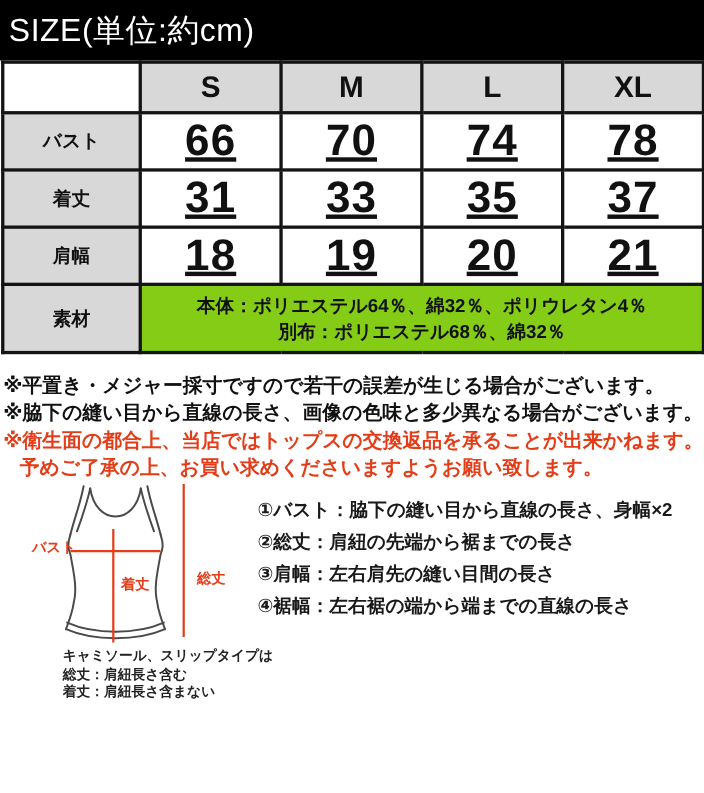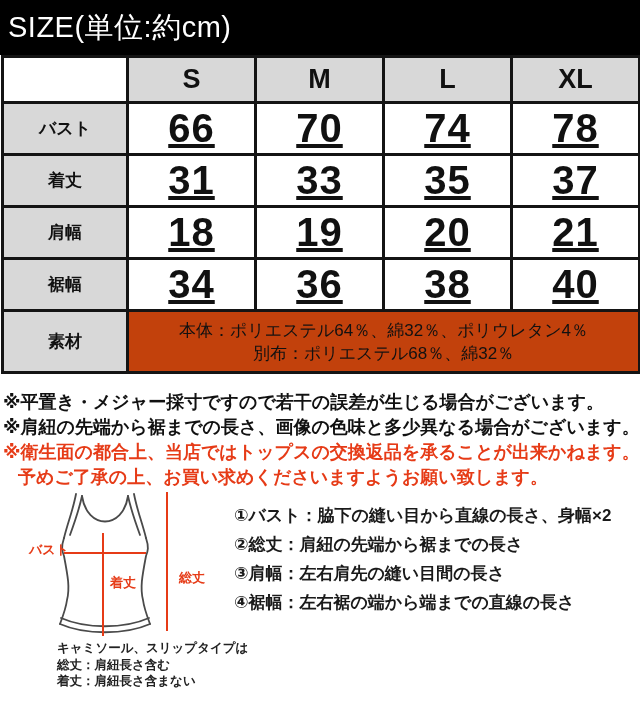--- a/index.html
+++ b/index.html
@@ -21,21 +21,21 @@
   table.size-table {
     width:638px; margin-left:1px; border-collapse:collapse; table-layout:fixed;
   }
   table.size-table td {
     border:3px solid #141414; text-align:center; vertical-align:middle;
   }
   td.col-head { width:128px; background:#d8d8d8; height:46px; font-size:27px; font-weight:600; }
   td.corner  { width:125px; background:#ffffff; }
   td.row-head { background:#d8d8d8; font-size:17px; font-weight:700; }
   td.val { background:#fff; height:52px; font-size:40px; font-weight:600; letter-spacing:1px;text-decoration:underline; }
-  td.material-cell { background:#c2410c; height:62px; font-size:17px; font-weight:400; line-height:23px; }
+  td.material-cell { background:#84cc16; height:62px; font-size:17px; font-weight:700; line-height:23px; }
 
   
   .notes { padding:16px 0 0 3px; }
   .note-line { font-size:18px; font-weight:700; line-height:25px; color:#111; white-space:nowrap; }
   .note-line.red { color:#e63b17; }
   .note-line.indent { padding-left:15px; }
 
   
   .bottom { position:relative; display:flex; margin-top:0; height:207px; }
   .diagram { position:relative; width:234px; height:207px; flex:0 0 234px; }
@@ -85,39 +85,32 @@
         <td class="val">37</td>
       </tr>
       <tr>
         <td class="row-head">肩幅</td>
         <td class="val">18</td>
         <td class="val">19</td>
         <td class="val">20</td>
         <td class="val">21</td>
       </tr>
       <tr>
-        <td class="row-head">裾幅</td>
-        <td class="val">34</td>
-        <td class="val">36</td>
-        <td class="val">38</td>
-        <td class="val">40</td>
-      </tr>
-      <tr>
         <td class="row-head">素材</td>
         <td class="material-cell" colspan="4">
           <div>本体：ポリエステル64％、綿32％、ポリウレタン4％</div>
           <div>別布：ポリエステル68％、綿32％</div>
         </td>
       </tr>
     </tbody>
   </table>
 
   <div class="notes">
     <div class="note-line">※平置き・メジャー採寸ですので若干の誤差が生じる場合がございます。</div>
-    <div class="note-line">※肩紐の先端から裾までの長さ、画像の色味と多少異なる場合がございます。</div>
+    <div class="note-line">※脇下の縫い目から直線の長さ、画像の色味と多少異なる場合がございます。</div>
     <div class="note-line red">※衛生面の都合上、当店ではトップスの交換返品を承ることが出来かねます。</div>
     <div class="note-line red indent">予めご了承の上、お買い求めくださいますようお願い致します。</div>
   </div>
 
   <div class="bottom">
 
     <div class="diagram">
       <svg width="230" height="155" viewBox="0 0 230 155">
         <g fill="none" stroke="#4a4a4a" stroke-width="1.8" stroke-linecap="round">
           <path d="M76,2 C73,18 68,30 64,46"></path>

